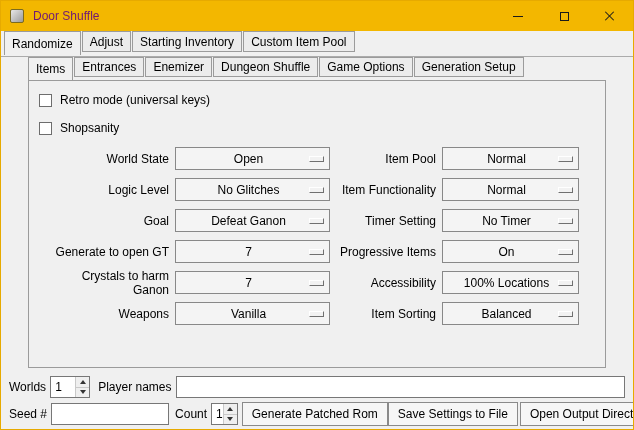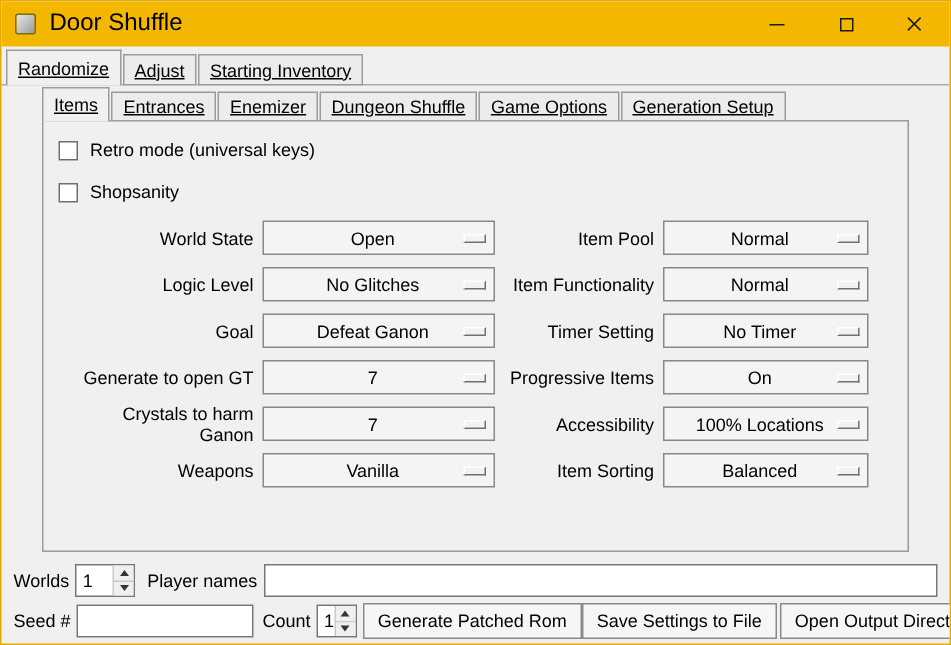--- a/index.html
+++ b/index.html
@@ -2,31 +2,31 @@
 <html><head>
 <meta charset="utf-8">
 <style>
   html,body{margin:0;padding:0;}
   body{background:#3c3c3c;font-family:"Liberation Sans",sans-serif;font-size:12px;color:#000;}
   .window{width:634px;height:430px;background:#f0f0f0;border:1px solid #e7aa00;box-sizing:border-box;display:flex;flex-direction:column;overflow:hidden;}
 
   
   .titlebar{height:30px;background:#f3b700;display:flex;align-items:center;flex:0 0 auto;}
   .app-icon{width:14px;height:14px;margin:0 9px 0 9px;background:linear-gradient(135deg,#e8e8e8,#9a9a9a);border:1px solid #7a6a20;border-radius:2px;box-sizing:border-box;}
-  .title-text{flex:1;font-size:16px;color:#000000;}
+  .title-text{flex:1;font-size:12px;color:#701a75;}
   .tb-btn{width:46px;height:29px;display:flex;align-items:center;justify-content:center;cursor:default;}
   .glyph-min{width:10px;height:1px;background:#1a1a1a;}
   .glyph-max{width:9px;height:9px;border:1px solid #1a1a1a;box-sizing:border-box;}
   .glyph-close{position:relative;width:12px;height:12px;}
   .glyph-close::before,.glyph-close::after{content:"";position:absolute;left:5px;top:0;width:1px;height:12px;background:#1a1a1a;}
   .glyph-close::before{transform:rotate(45deg);}
   .glyph-close::after{transform:rotate(-45deg);}
 
   
-  .tabs{display:flex;align-items:flex-end;position:relative;flex:0 0 auto;text-decoration:underline;}
+  .tabs{display:flex;position:relative;flex:0 0 auto;}
   .tabs-outer{height:25px;padding-left:3px;border-bottom:1px solid #ababab;}
   .tabs-inner{height:23px;padding-left:27px;}
   .tab{display:flex;align-items:center;box-sizing:border-box;border:1px solid #9b9b9b;background:#ececec;padding:0 7px;height:21px;margin-right:1px;margin-bottom:-1px;position:relative;z-index:1;cursor:default;}
   .tab.active{background:#f0f0f0;height:24px;border-bottom:none;z-index:3;}
   .tabs-inner .tab{height:20px;}
   .tabs-inner .tab.active{height:23px;}
 
   .outer-panel{flex:1;display:flex;flex-direction:column;}
 
   
@@ -85,20 +85,23 @@
   <div class="tabs tabs-outer">
     <span class="tab active">
         <span>Randomize</span>
       </span>
     <span class="tab">
         <span>Adjust</span>
       </span>
     <span class="tab">
         <span>Starting Inventory</span>
       </span>
+    <span class="tab">
+        <span>Custom Item Pool</span>
+      </span>
   </div>
 
   <div class="outer-panel">
 
     <div class="tabs tabs-inner">
       <span class="tab active">
           <span>Items</span>
         </span>
       <span class="tab">
           <span>Entrances</span>

